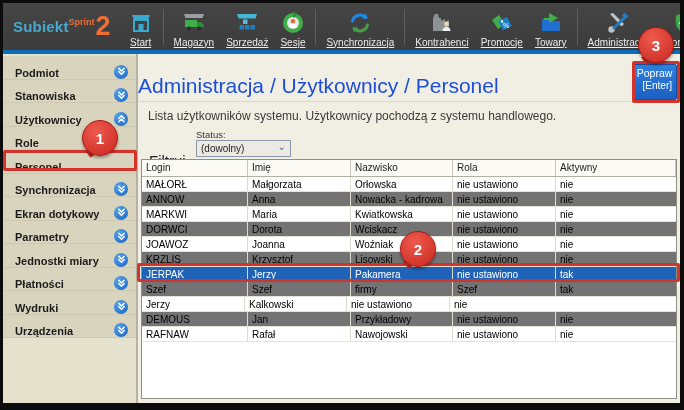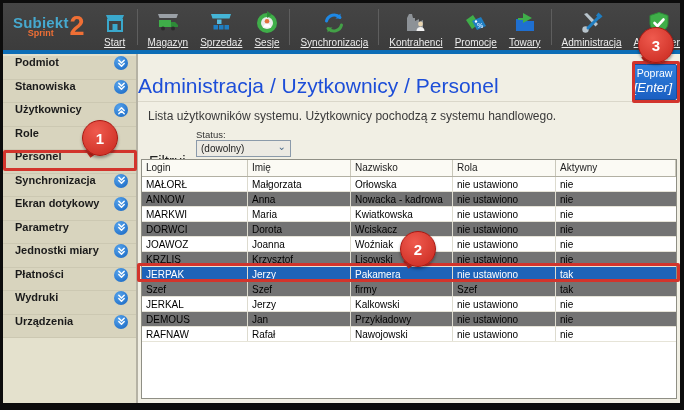--- a/index.html
+++ b/index.html
@@ -11,61 +11,61 @@
     border:3px solid #0c0c0c; border-right-width:4px; border-bottom-width:7px;
     background:#f1efe4; overflow:hidden;
   }
 
   
   .toolbar{
     height:47px; background:linear-gradient(#454545,#3c3c3c);
     display:flex; align-items:center; padding:0 8px 0 10px;
   }
   .brand{ display:flex; align-items:center; margin-right:12px; }
-  .brand-col{ display:flex; flex-direction:column; align-items:center; line-height:1; }
+  .brand-col{ display:flex; align-items:flex-start; line-height:1; }
   .b1{ color:#46a9cf; font-size:15px; font-weight:bold; letter-spacing:.2px; }
   .b2{ color:#ef6f35; font-size:9px; font-weight:bold; margin-top:-1px; }
   .b-num{ color:#ef6f35; font-size:27px; font-weight:bold; line-height:.9; margin-left:1px; }
   .tb-buttons{ display:flex; align-items:center; height:100%; }
   .tb-item{ display:flex; flex-direction:column; align-items:center; justify-content:flex-end;
     height:42px; padding:0 6px; cursor:default; }
   .tb-icon{ width:24px; height:24px; display:flex; align-items:center; justify-content:center; }
   .tb-icon svg{ width:24px; height:24px; }
   .tb-label{ font-size:10px; color:#ececec; margin-top:2px; white-space:nowrap;text-decoration:underline; }
   .tb-divider{ width:1px; height:36px; background:#5e5e5e; margin:0 4px; }
   .tb-right{ margin-left:auto; display:flex; align-items:center; gap:8px; height:100%; }
 
   .bluestripe{ height:4px; background:#0d6db6; }
 
   
   .app-body{ display:flex; height:349px; }
 
   .sidebar{ width:135px; background:#e4e1cd; border-right:2px solid #b5b2a4; position:relative; }
   .side-list{ padding-top:2px; }
   .side-item{
-    height:23.5px; display:flex; align-items:flex-start; padding:0 8px 0 12px;
+    height:23.5px; display:flex; align-items:flex-end; padding:0 8px 0 12px;
     background:#d8d4be; border-bottom:1px solid #ccc8b2;
     font-size:11px; font-weight:bold; color:#1b1b1b; cursor:pointer;
   }
   .chev{ margin-left:auto; width:14px; height:14px; border-radius:50%;
     background:radial-gradient(circle at 35% 30%, #55a3ec, #1463c0);
     display:flex; align-items:center; justify-content:center; }
   .chev svg{ width:9px; height:9px; }
   .chev.up svg{ transform:rotate(180deg); }
 
   .main{ flex:1; position:relative; background:#f1efe4; }
   .breadcrumb{ position:absolute; left:0; top:20px; font-size:21px; color:#1d4ed8; }
   .popraw{
     position:absolute; top:10px; right:3px; width:45px; height:36px;
     background:linear-gradient(#2f80dd,#1b5fc2); border:1px solid #164f9f; border-radius:2px;
     color:#fff; display:flex; flex-direction:column; align-items:flex-end;
     padding:2px 4px; cursor:pointer;
   }
   .popraw .pl{ font-size:10.5px; align-self:center; }
-  .popraw .ps{ font-size:13px; margin-top:1px;font-style:italic; }
+  .popraw .ps{ font-size:10px; margin-top:1px; }
   .hsep{ position:absolute; left:0; right:0; top:47px; height:1px; background:#dad7ca; }
   .desc{ position:absolute; left:10px; top:55px; font-size:12px; color:#3a3a3a; }
   .flt-label{ position:absolute; left:11px; top:98px; font-size:15px; color:#222; }
   .status-label{ position:absolute; left:58px; top:75px; font-size:9.5px; color:#333; }
   .combo{
     position:absolute; left:58px; top:86px; width:95px; height:17px;
     background:#eceae3; border:1px solid #8b9aaa; display:flex; align-items:center;
     font-size:10px; color:#222; padding:0 4px; cursor:pointer;
   }
   .combo-arrow{ margin-left:auto; font-size:10px; color:#4a6a8a; line-height:0; margin-top:-4px; }
@@ -403,21 +403,20 @@
             <div class="tc c4">tak</div>
           </div>
           <div class="trow alt">
             <div class="tc c0">Szef</div>
             <div class="tc c1">Szef</div>
             <div class="tc c2">firmy</div>
             <div class="tc c3">Szef</div>
             <div class="tc c4">tak</div>
           </div>
           <div class="trow">
-            <div class="tc c0">JERKAL</div>
             <div class="tc c1">Jerzy</div>
             <div class="tc c2">Kalkowski</div>
             <div class="tc c3">nie ustawiono</div>
             <div class="tc c4">nie</div>
           </div>
           <div class="trow alt">
             <div class="tc c0">DEMOUS</div>
             <div class="tc c1">Jan</div>
             <div class="tc c2">Przykładowy</div>
             <div class="tc c3">nie ustawiono</div>

